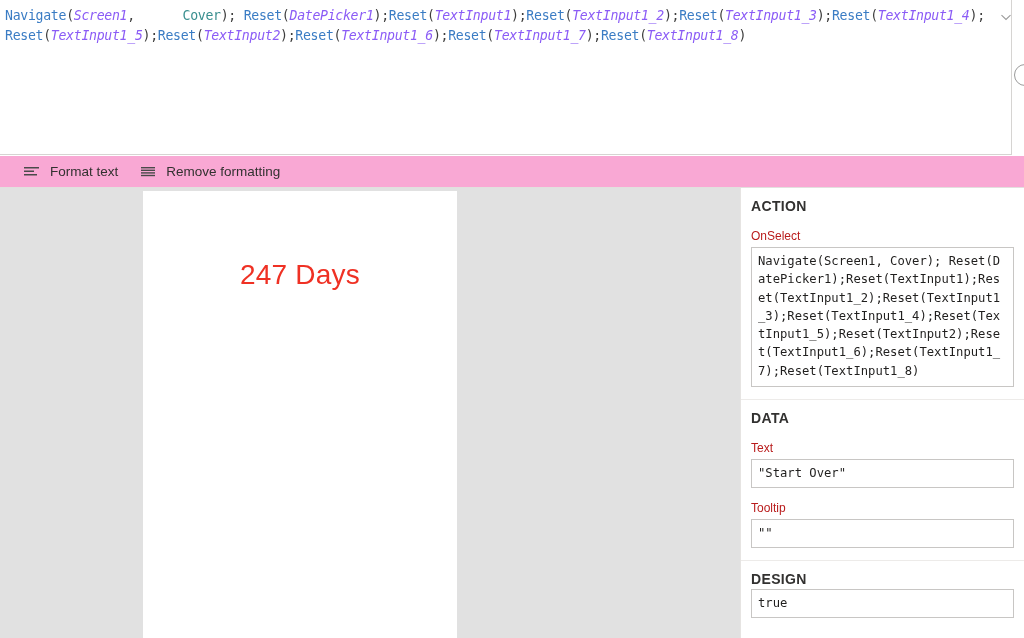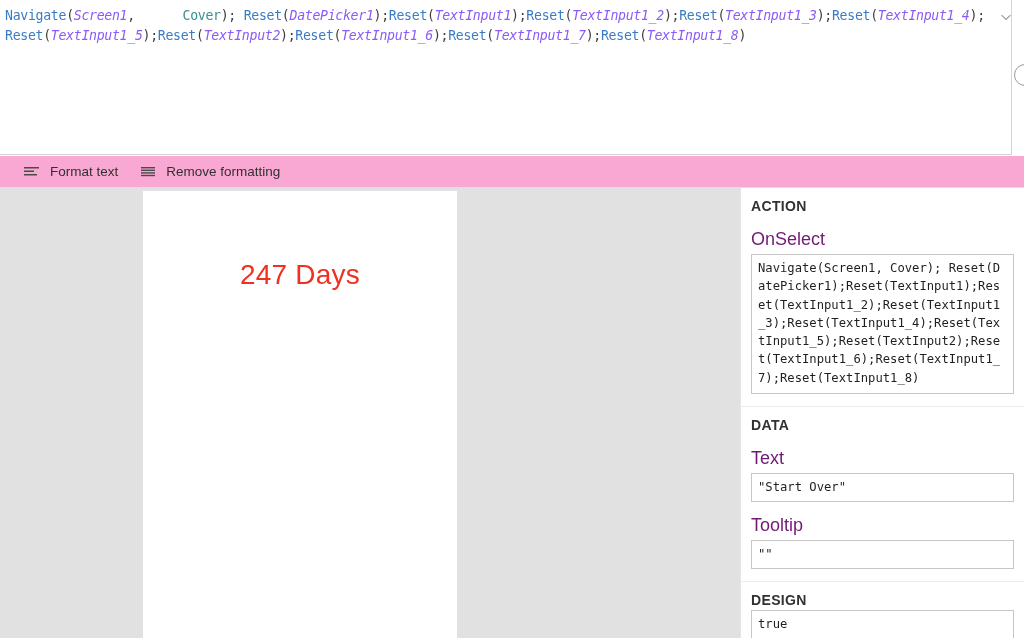--- a/index.html
+++ b/index.html
@@ -163,22 +163,22 @@
   }
   .section-head {
     font-size: 14px;
     font-weight: bold;
     color: #323130;
     letter-spacing: 0.35px;
     padding-top: 10px;
     padding-bottom: 2px;
   }
   .prop-label {
-    font-size: 18px;
-    color: #701a75;
+    font-size: 12px;
+    color: #b91c1c;
     margin-top: 13px;
     margin-bottom: 4px;
   }
   .prop-input {
     border: 1px solid #c8c6c4;
     background: #ffffff;
     box-sizing: border-box;
     font-family: "DejaVu Sans Mono", "Liberation Mono", monospace;
     font-size: 12.2px;
     line-height: 18.3px;

